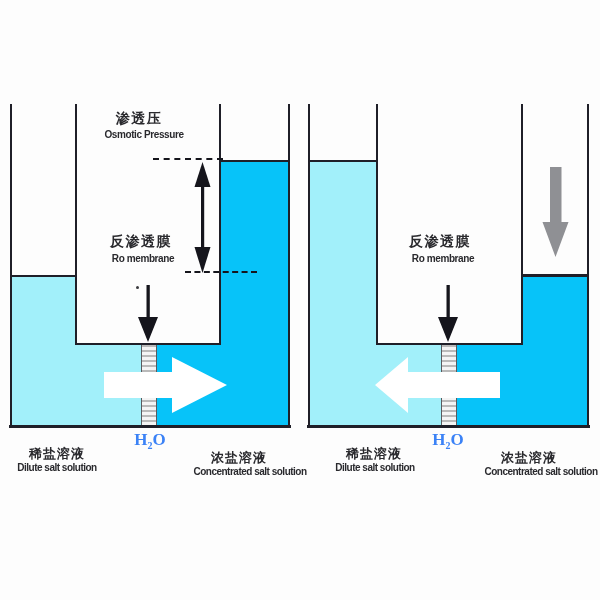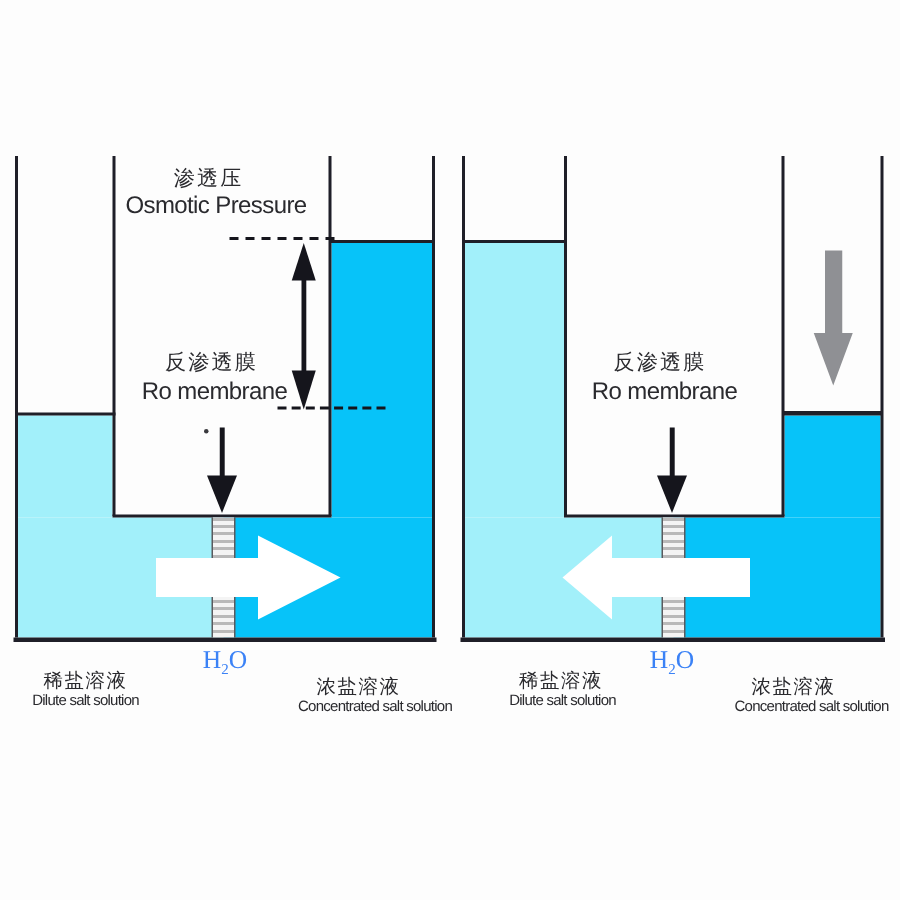--- a/index.html
+++ b/index.html
@@ -10,23 +10,23 @@
   .wall{position:absolute;width:2px;background:var(--wall,#1f1f28);}
   .hline{position:absolute;background:var(--wall,#1f1f28);}
   .liquid-dilute{position:absolute;background:var(--dilute-solution,#a2f0fa);}
   .liquid-conc{position:absolute;background:var(--concentrated-solution,#07c3f9);}
   .membrane{
     position:absolute;width:16px;height:80px;
     background:repeating-linear-gradient(to bottom,var(--membrane-stripe,#b9b9b9) 0 2px,var(--membrane-bg,#f4f4f4) 2px 5px);
     border-left:1.5px solid #5a5a5e;border-right:1.5px solid #5a5a5e;box-sizing:border-box;
   }
   .dashed{position:absolute;border-top:2.5px dashed #15151c;height:0;}
-  .lbl{position:absolute;transform:translateX(-50%);white-space:nowrap;text-align:center;}
+  .lbl{position:absolute;transform:translateX(-50%);white-space:nowrap;text-align:center;font-weight:bold;}
   .zh-lg{font-size:14px;letter-spacing:1.5px;}
-  .en-md{font-size:16px;letter-spacing:-0.4px;text-align:right;}
+  .en-md{font-size:10px;letter-spacing:-0.4px;text-align:right;}
   .zh-md{font-size:13px;letter-spacing:1px;}
   .en-sm{font-size:10px;letter-spacing:-0.5px;}
   .h2o{font-family:"Liberation Serif","DejaVu Serif",serif;font-size:17px;color:#3b82f6;}
   .h2o sub{font-size:10px;}
   svg.overlay{position:absolute;left:0;top:0;pointer-events:none;}
   .dot{position:absolute;width:3px;height:3px;border-radius:50%;background:#3a3a3e;}
 </style>
 </head>
 <body>
 

